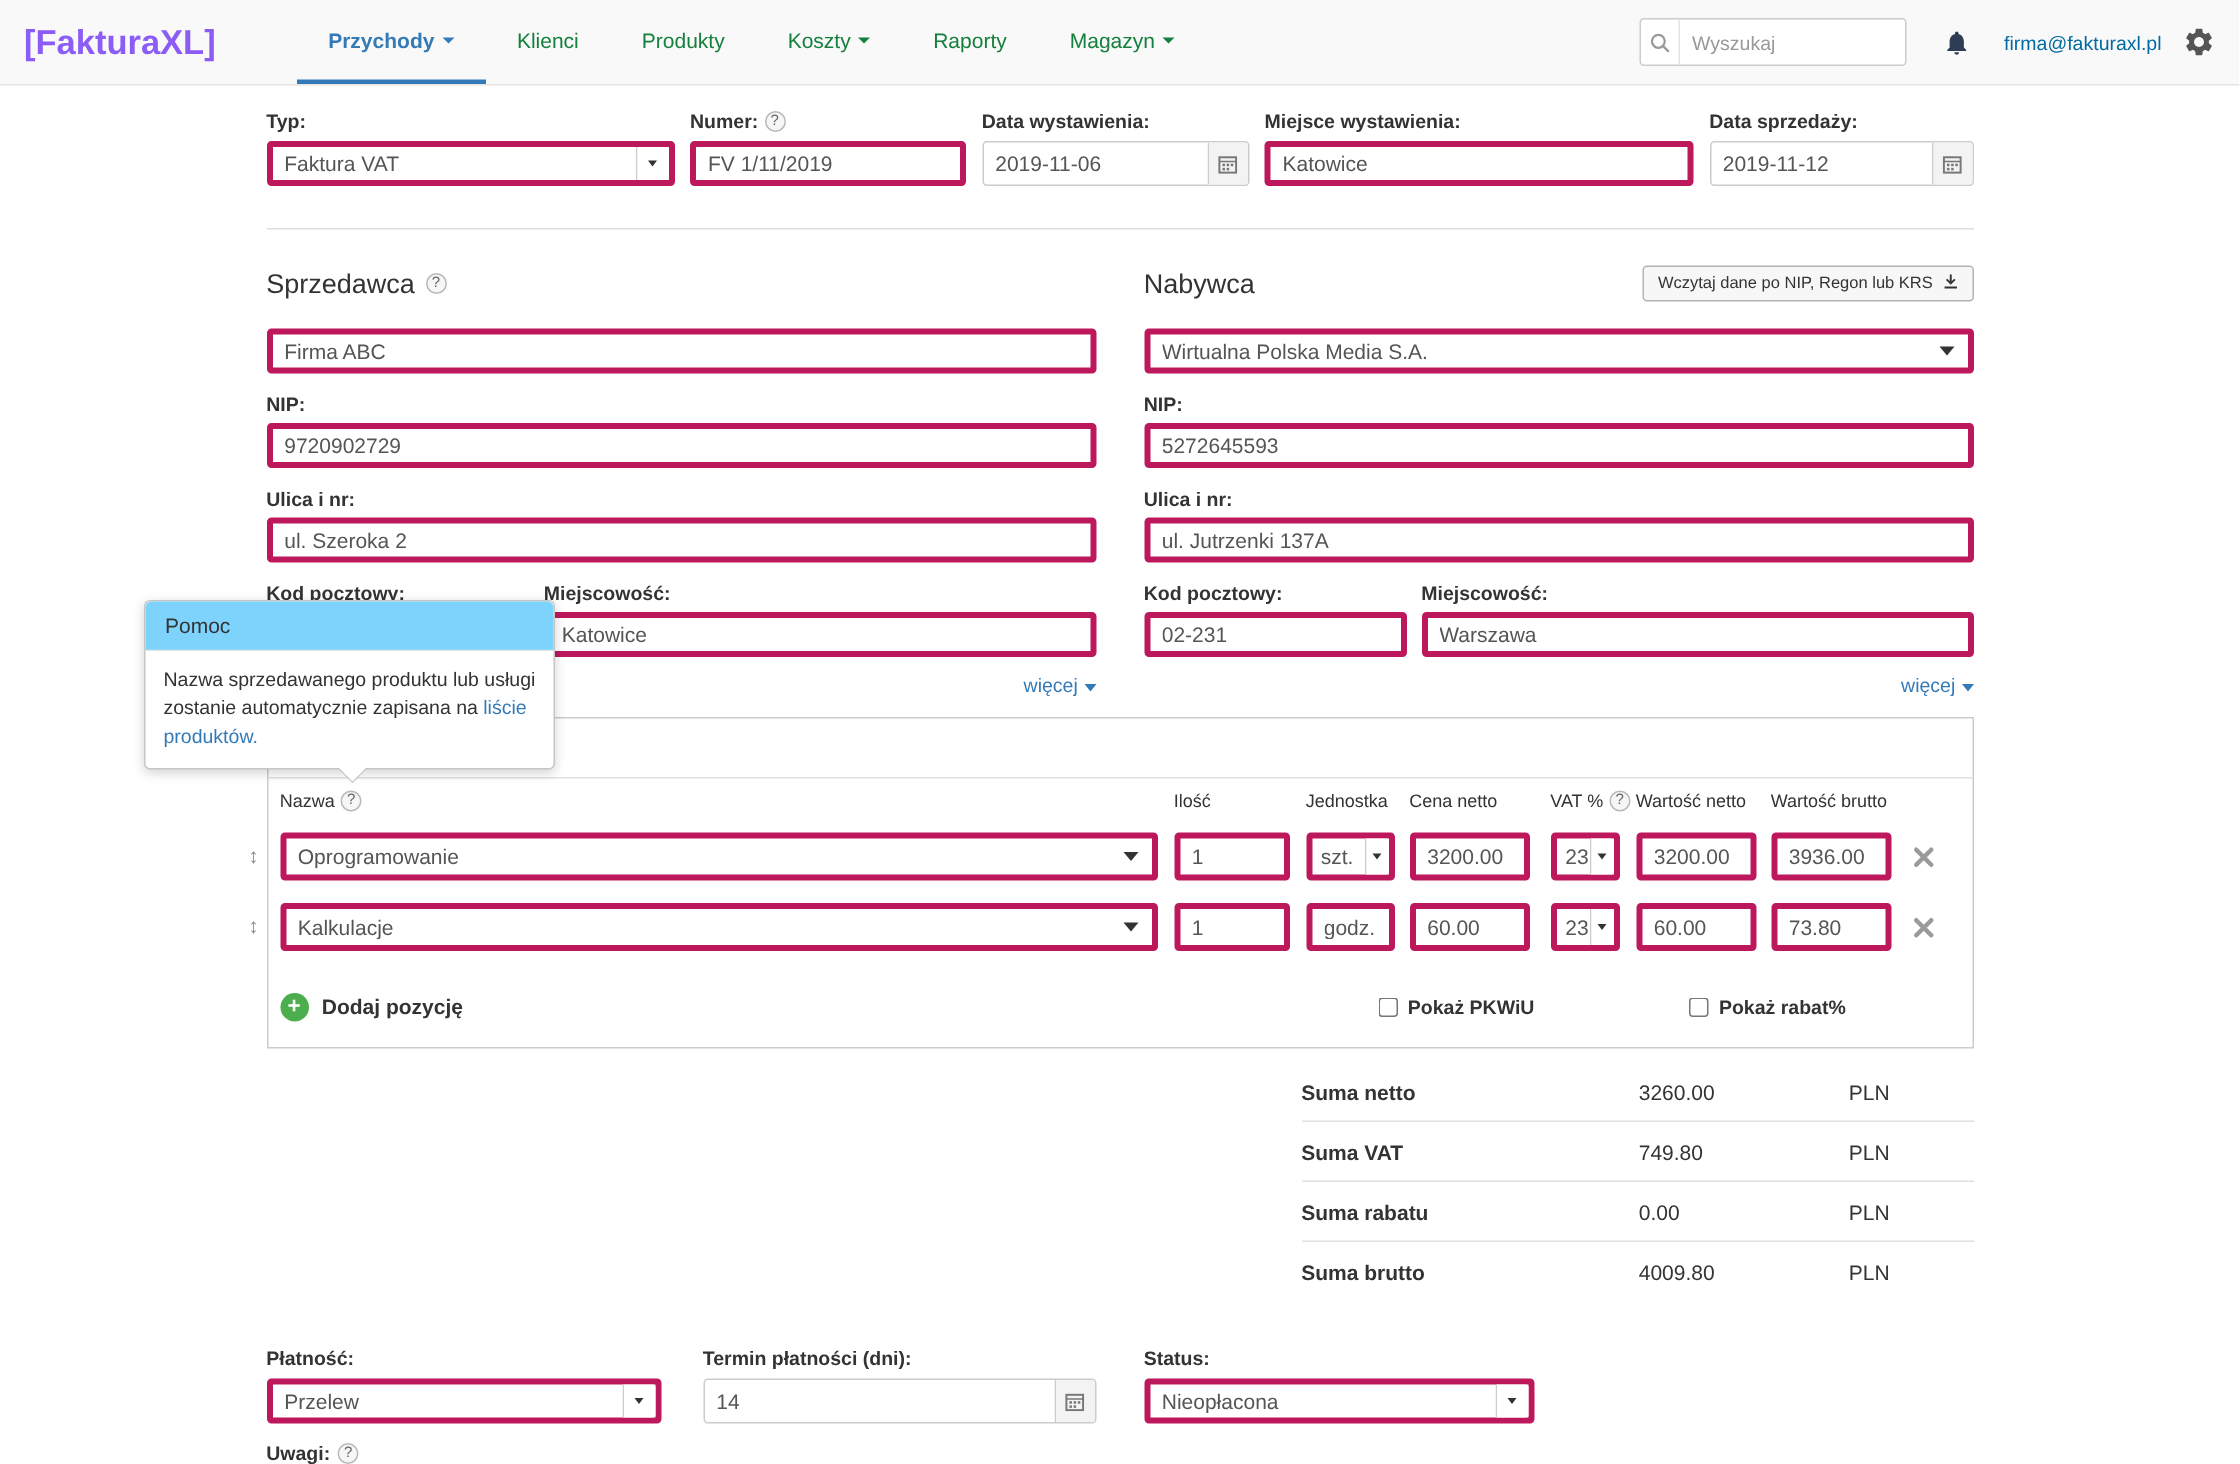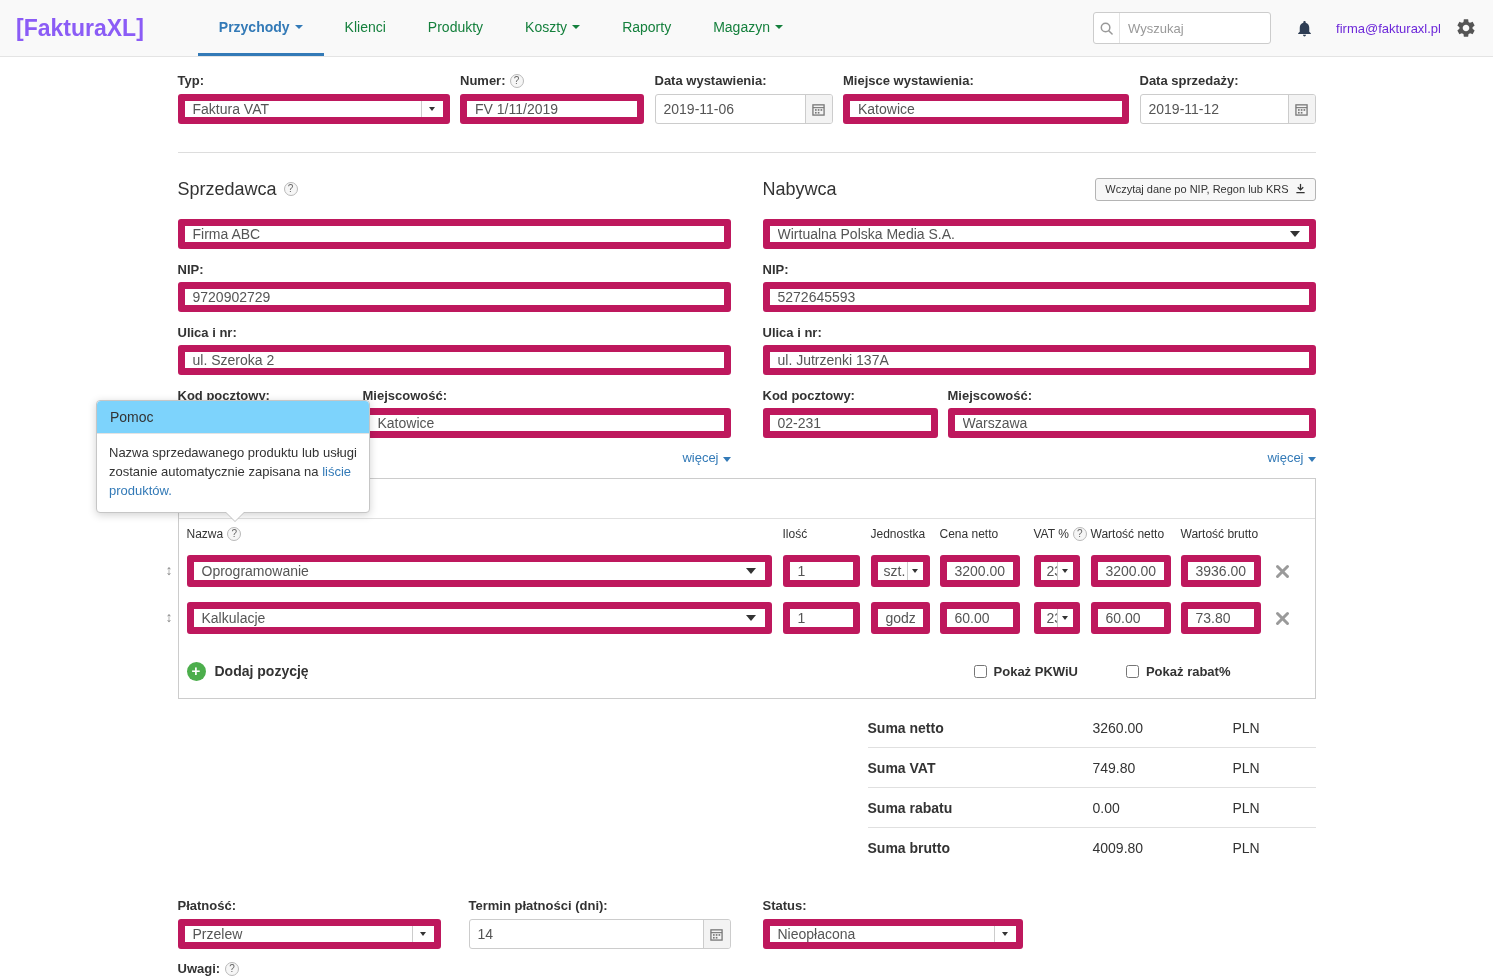--- a/index.html
+++ b/index.html
@@ -24,35 +24,35 @@
   .header-right { margin-left: auto; display: flex; align-items: center; }
   .searchbox { display: flex; align-items: center; height: 32px; width: 178px;
                background: #fff; border: 1px solid #ccc; border-radius: 3px; }
   .sicon { width: 26px; height: 100%; display: flex; align-items: center;
            justify-content: center; border-right: 1px solid #e4e4e4; }
   .searchbox input { border: none; outline: none; flex: 1; min-width: 0; padding: 0 8px;
                      font-size: 13px; color: #555; background: transparent;
                      font-family: inherit; }
   .searchbox input::placeholder { color: #999; }
   .bell { margin: 0 22px 0 24px; cursor: pointer; display: flex; }
-  .email { font-size: 13px; color: #6d28d9; cursor: pointer; white-space: nowrap; }
+  .email { font-size: 13px; color: #0369a1; cursor: pointer; white-space: nowrap; }
   .gear { margin-left: 14px; cursor: pointer; display: flex; }
 
   
   .container { width: 1138px; margin: 0 auto; padding-top: 16px; position: relative; }
   .field-label { font-size: 13px; font-weight: bold; margin-bottom: 6px;
                  display: flex; align-items: center; gap: 4px; white-space: nowrap; }
   .help { width: 14px; height: 14px; border: 1px solid #b9b9b9; border-radius: 50%;
           background: #f6f6f6; color: #666; font-size: 10px; line-height: 12px;
           text-align: center; display: inline-block; cursor: pointer; font-weight: normal;
           flex: none; }
   .help::after { content: "?"; }
 
   
-  .ctl { height: 30px; border: 7px solid #be185d; border-radius: 3px; background: #fff;
+  .ctl { height: 30px; border: 4px solid #be185d; border-radius: 3px; background: #fff;
          display: flex; align-items: center; font-size: 14px; color: #555; }
   .ctl > input { border: none; outline: none; width: 100%; min-width: 0; padding: 0 8px;
                  font: inherit; color: inherit; background: transparent; border-radius: 3px; }
   .ctl32 { height: 32px; }
   .sel { cursor: pointer; padding-left: 8px; justify-content: space-between; }
   .sel-text { flex: 1; white-space: nowrap; overflow: hidden; }
   .arrow-seg { width: 22px; align-self: stretch; border-left: 1px solid #ccc; flex: none;
                display: flex; align-items: center; justify-content: center;
                background: #fff; border-radius: 0 2px 2px 0; }
   .arrow-seg-sm { width: 16px; }
@@ -134,21 +134,21 @@
   .add-item { display: flex; align-items: center; gap: 9px; cursor: pointer;
               font-weight: bold; font-size: 14px; }
   .plus-ic { width: 19px; height: 19px; border-radius: 50%; background: #4cae4c;
              color: #fff; font-size: 15px; font-weight: bold; display: flex;
              align-items: center; justify-content: center; line-height: 1; flex: none; }
   .plus-ic::after { content: "+"; margin-top: -1px; }
   .chk { display: flex; align-items: center; gap: 7px; font-weight: bold; font-size: 13px;
          cursor: pointer; }
   .chk input { width: 13px; height: 13px; margin: 0; cursor: pointer; }
   .chk-pkwiu { margin-left: auto; }
-  .chk-rabat { margin-left: 48px; margin-right: 76px; }
+  .chk-rabat { margin-left: 103px; margin-right: 76px; }
 
   
   .summary { width: 448px; margin-left: auto; margin-top: 9px; }
   .sum-row { display: flex; align-items: center; height: 40px; font-size: 14px;
              border-bottom: 1px solid #e0e0e0; }
   .sum-row:last-child { border-bottom: none; }
   .sum-label { width: 225px; font-weight: bold; }
   .sum-value { width: 140px; }
 
   

